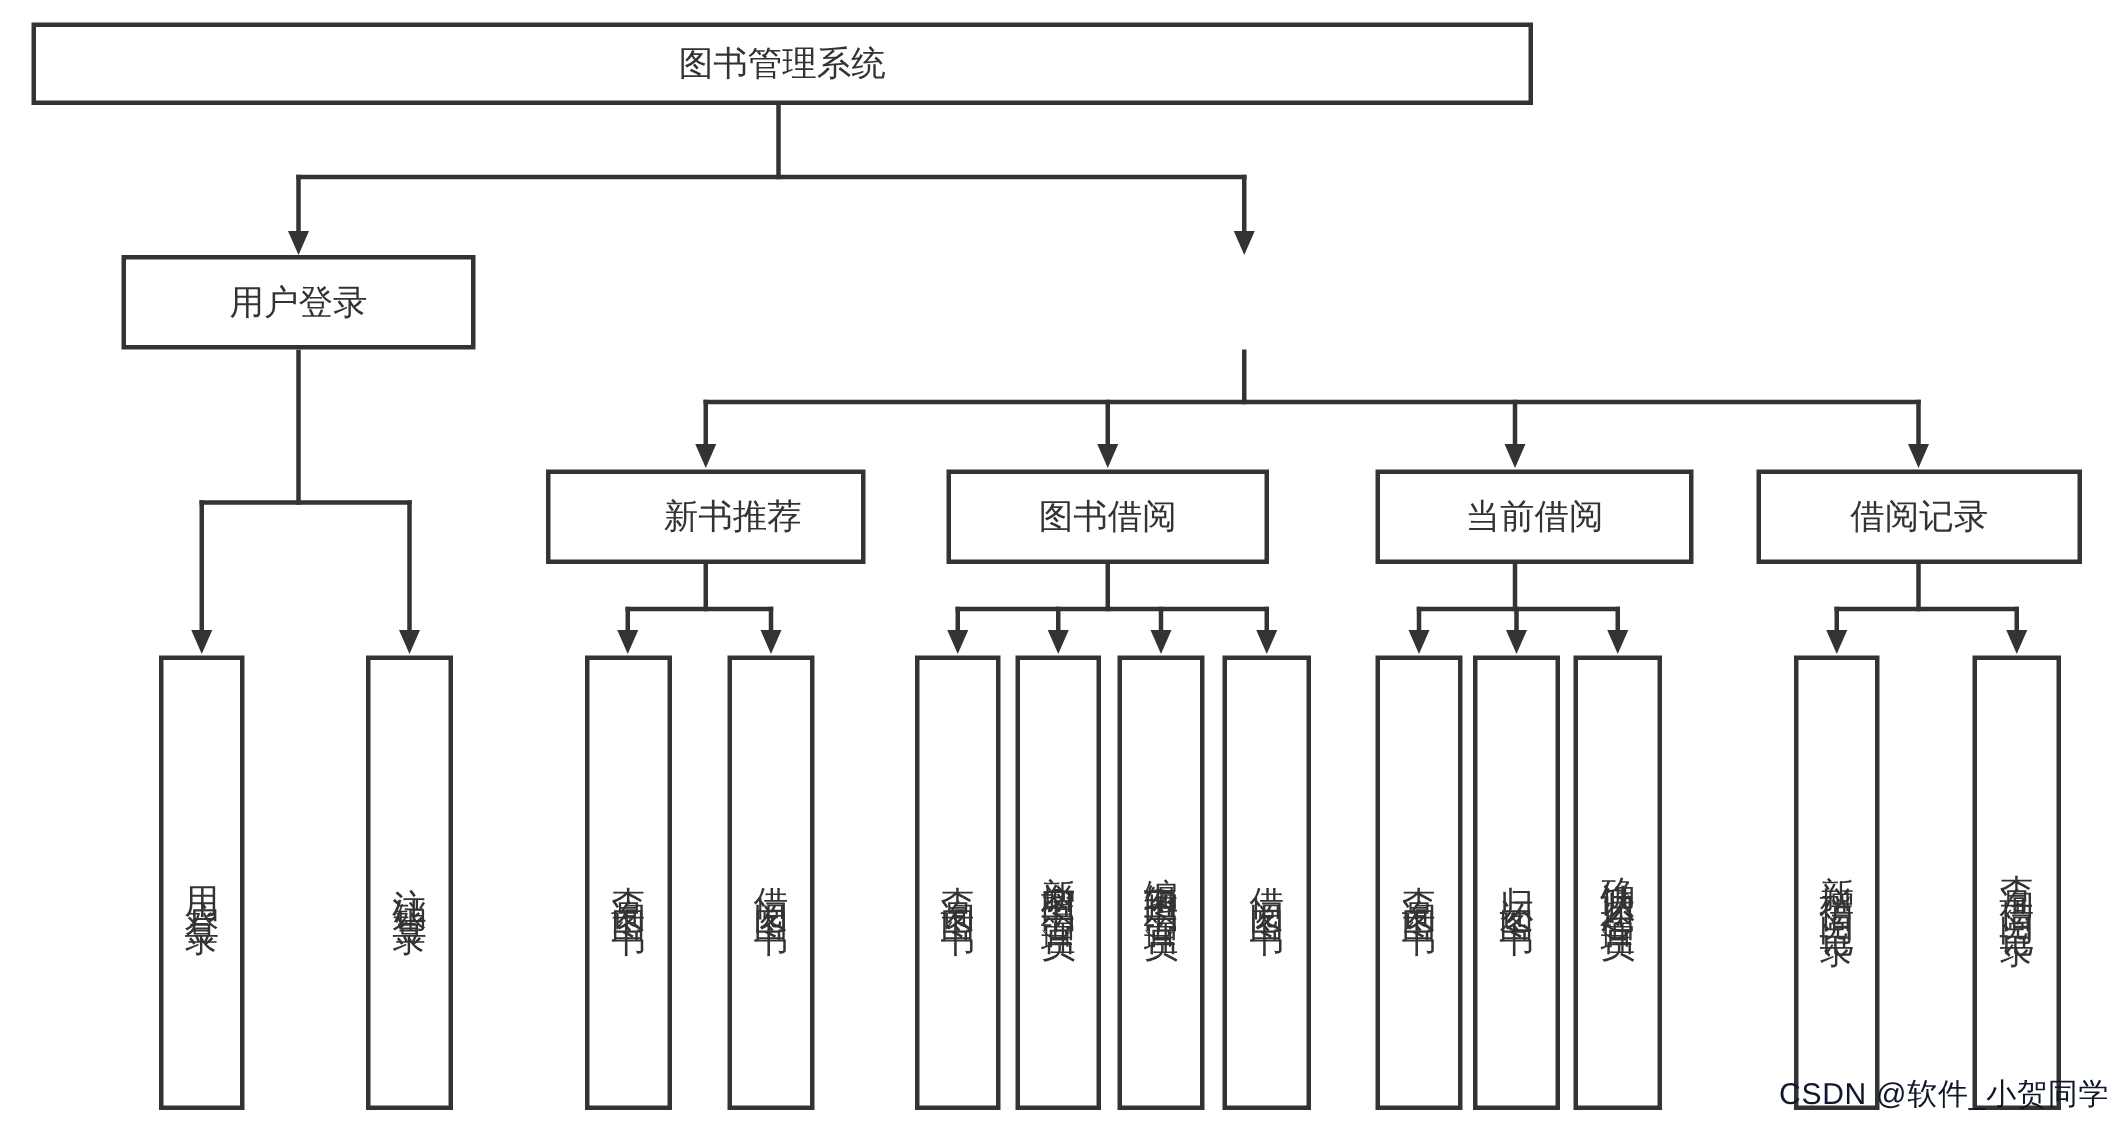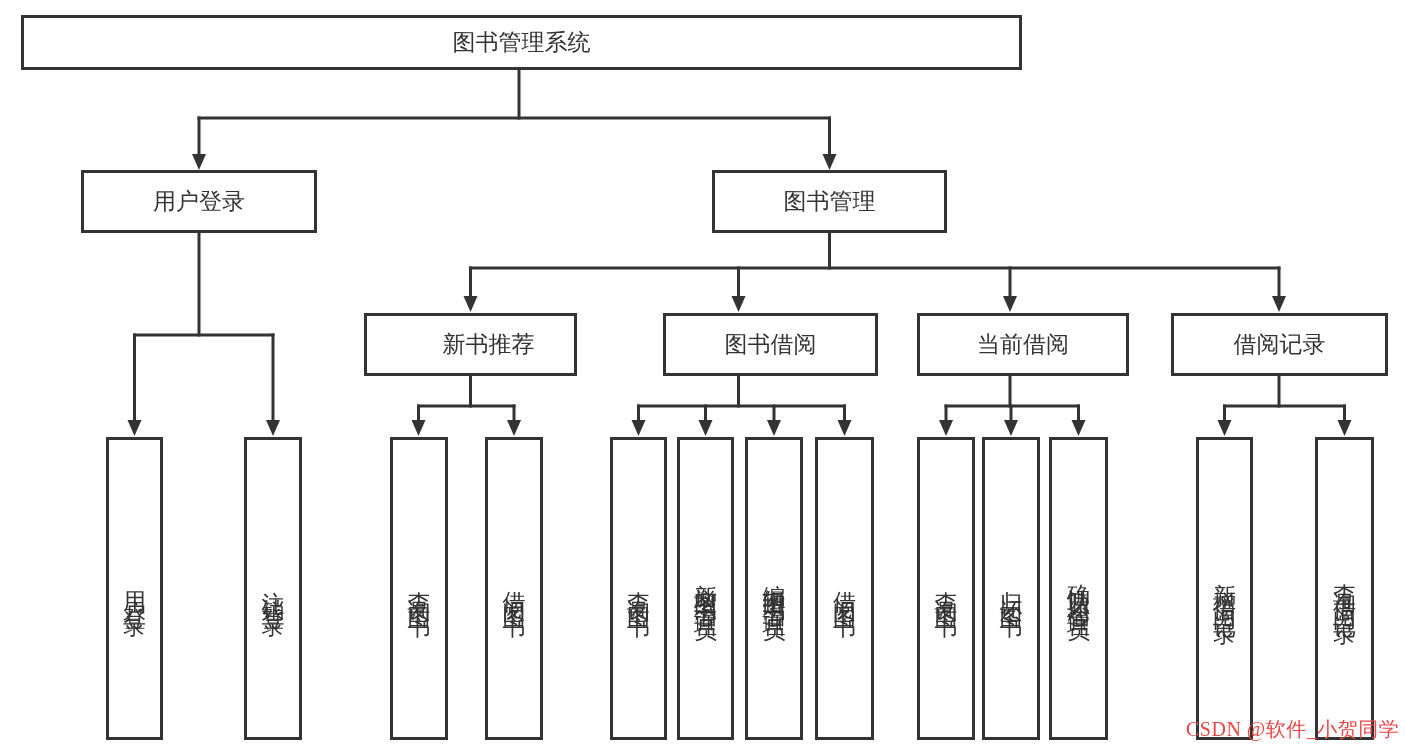--- a/index.html
+++ b/index.html
@@ -6,21 +6,20 @@
   html, body { background: #ffffff; }
   body {
     width: 1405px; height: 747px;
     font-family: "Liberation Sans", sans-serif;
     overflow: hidden;
   }
   #canvas {
     position: relative;
     width: 1405px; height: 747px;
     background: #ffffff;
-    font-family: Liberation Serif, serif;
   }
   #connectors {
     position: absolute; left: 0; top: 0;
     width: 1405px; height: 747px;
     pointer-events: none;
   }
   .node {
     position: absolute;
     background: #ffffff;
     border: 3px solid #333333;
@@ -39,42 +38,42 @@
     letter-spacing: 8px;
     line-height: 1;
     white-space: nowrap;
   }
   .leaf .vtext.tight { letter-spacing: 5px; }
   
   .n-root   { left: 21px;  top: 15px;  width: 1001px; height: 55px; }
   .n-login  { left: 81px;  top: 170px; width: 236px;  height: 63px; }
   .n-mgmt   { left: 712px; top: 170px; width: 235px;  height: 63px; }
   .n-rec    { left: 364px; top: 313px; width: 213px;  height: 63px; padding-left: 36px; }
-  .n-bor    { left: 631px; top: 313px; width: 215px;  height: 63px; margin-left: 32px; }
+  .n-bor    { left: 631px; top: 313px; width: 215px;  height: 63px; }
   .n-cur    { left: 917px; top: 313px; width: 212px;  height: 63px; }
   .n-his    { left: 1171px;top: 313px; width: 217px;  height: 63px; }
   .leaf     { top: 437px;  height: 303px; }
   .n-a1 { left: 106px;  width: 57px; }
   .n-a2 { left: 244px;  width: 58px; }
   .n-b1 { left: 390px;  width: 58px; }
   .n-b2 { left: 485px;  width: 58px; }
   .n-c1 { left: 610px;  width: 57px; }
   .n-c2 { left: 677px;  width: 57px; }
   .n-c3 { left: 745px;  width: 58px; }
   .n-c4 { left: 815px;  width: 59px; }
   .n-d1 { left: 917px;  width: 58px; }
   .n-d2 { left: 982px;  width: 58px; }
   .n-d3 { left: 1049px; width: 59px; }
   .n-e1 { left: 1196px; width: 57px; }
   .n-e2 { left: 1315px; width: 59px; }
   #watermark {
     position: absolute;
     left: 1186px; top: 716px;
     font-size: 20px;
-    color: #ef4444;
+    color: #0f172a;
     letter-spacing: 0.5px;
     z-index: 5;
     white-space: nowrap;
   }
 </style>
 </head>
 <body>
 
 <div id="canvas">
 
@@ -146,23 +145,20 @@
     </g>
   </svg>
 
   <div class="node n-root">
     <span>图书管理系统</span>
   </div>
 
   <div class="node n-login">
     <span>用户登录</span>
   </div>
-  <div class="node n-mgmt">
-    <span>图书管理</span>
-  </div>
 
   <div class="node n-rec">
     <span>新书推荐</span>
   </div>
   <div class="node n-bor">
     <span>图书借阅</span>
   </div>
   <div class="node n-cur">
     <span>当前借阅</span>
   </div>

